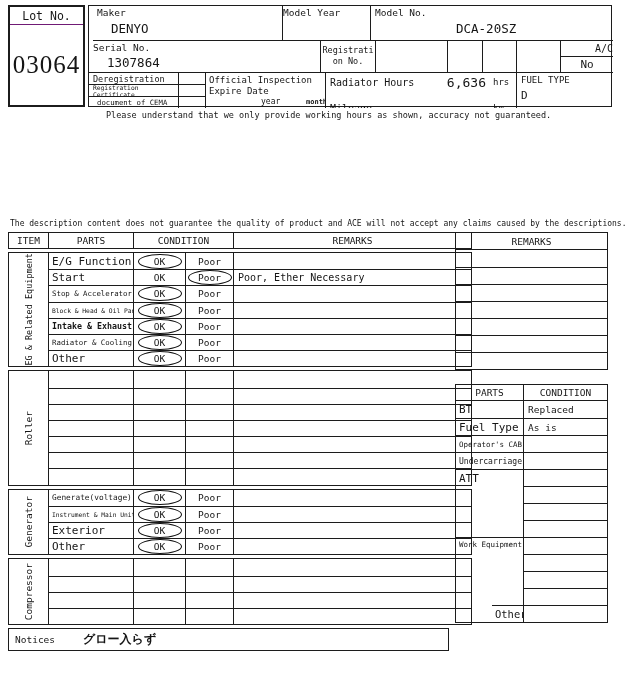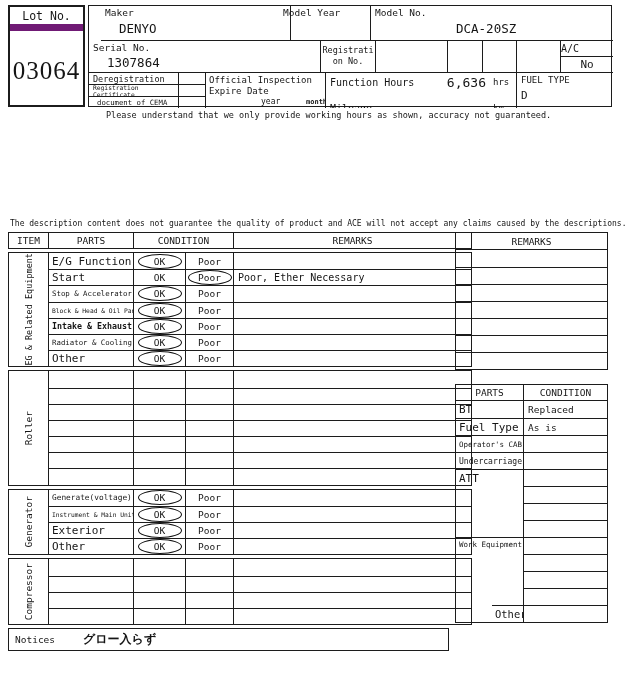--- a/index.html
+++ b/index.html
@@ -4,21 +4,21 @@
 <style>
   html,body { margin:0; padding:0; }
   body {
     width:640px; height:680px; background:#ffffff; position:relative;
     font-family:"DejaVu Sans Mono","DejaVu Sans","Liberation Sans",sans-serif;
     color:#151515; overflow:hidden;
   }
   .abs { position:absolute; box-sizing:border-box; }
   
   #lot-box { left:8px; top:5px; width:77px; height:102px; border:2px solid #1c1c1c; }
-  #lot-box .lot-head { height:17px; border-bottom:7px solid #701a75; display:flex; align-items:center; justify-content:center; font-size:11.5px; }
+  #lot-box .lot-head { height:17px; border-bottom:1px solid #701a75; display:flex; align-items:center; justify-content:center; font-size:11.5px; }
   #lot-box .lot-val { height:80px; display:flex; align-items:center; justify-content:center; font-size:25px; letter-spacing:1px;font-family:Liberation Serif, serif; }
   
   #hdr { left:88px; top:5px; width:524px; height:102px; border:1.5px solid #1c1c1c; }
   .hc { position:absolute; box-sizing:border-box; border-right:1px solid #1c1c1c; border-bottom:1px solid #1c1c1c; overflow:hidden; }
   .nr { border-right:none !important; }
   .nb { border-bottom:none !important; }
   .lbl { font-size:9.5px; padding:2px 0 0 4px; line-height:1.15; }
   .val-md { font-size:12.5px; }
   
   .note-line { white-space:nowrap; }
@@ -62,21 +62,21 @@
 </head>
 <body>
 
 <div class="abs" id="lot-box">
   <div class="lot-head">Lot No.</div>
   <div class="lot-val">03064</div>
 </div>
 
 <div class="abs" id="hdr">
 
-  <div class="hc" style="left:12px;top:0;width:190px;height:35px;">
+  <div class="hc" style="left:4px;top:0;width:190px;height:35px;">
     <div class="lbl">Maker</div>
     <div class="val-md" style="margin:2px 0 0 18px;">DENYO</div>
   </div>
   <div class="hc" style="left:190px;top:0;width:92px;height:35px;">
     <div class="lbl">Model Year</div>
     <div class="val-md"></div>
   </div>
   <div class="hc nr" style="left:282px;top:0;width:242px;height:35px;">
     <div class="lbl">Model No.</div>
     <div class="val-md" style="margin:2px 0 0 85px;">DCA-20SZ</div>
@@ -86,21 +86,21 @@
     <div class="lbl">Serial No.</div>
     <div class="val-md" style="margin:1px 0 0 18px;">1307864</div>
   </div>
   <div class="hc" style="left:232px;top:35px;width:55px;height:32px;font-size:8.5px;text-align:center;padding-top:4px;overflow-wrap:anywhere;word-break:break-all;line-height:1.3;">
     <span>Registration No.</span>
   </div>
   <div class="hc" style="left:287px;top:35px;width:72px;height:32px;"></div>
   <div class="hc" style="left:359px;top:35px;width:35px;height:32px;"></div>
   <div class="hc" style="left:394px;top:35px;width:34px;height:32px;"></div>
   <div class="hc" style="left:428px;top:35px;width:44px;height:32px;"></div>
-  <div class="hc nr" style="left:472px;top:35px;width:52px;height:16px;display:flex;align-items:center;justify-content:flex-start;font-size:10px;">
+  <div class="hc nr" style="left:472px;top:35px;width:52px;height:16px;display:flex;align-items:center;justify-content:flex-end;font-size:10px;">
     <span>A/C</span>
   </div>
   <div class="hc nr" style="left:472px;top:51px;width:52px;height:16px;display:flex;align-items:center;justify-content:center;font-size:11px;">
     <span>No</span>
   </div>
 
   <div class="hc" style="left:0;top:67px;width:90px;height:12px;display:flex;align-items:center;padding-left:4px;font-size:8.5px;">
     <span>Deregistration</span>
   </div>
   <div class="hc" style="left:90px;top:67px;width:27px;height:12px;"></div>
@@ -117,21 +117,21 @@
     <div style="font-size:9px;padding:2px 0 0 3px;line-height:1.2;">
       <div>Official Inspection</div>
       <div>Expire Date</div>
     </div>
     <span style="position:absolute;left:55px;bottom:2px;font-size:8px;">year</span>
     <span style="position:absolute;left:100px;bottom:2px;font-size:7px;font-weight:bold;">month</span>
   </div>
 
   <div class="hc nb" style="left:237px;top:67px;width:191px;height:35px;">
     <div style="display:flex;align-items:center;height:18px;">
-      <span style="flex:1;font-size:10px;padding-left:4px;">Function Hours</span>
+      <span style="flex:1;font-size:10px;padding-left:4px;">Radiator Hours</span>
       <span style="width:60px;text-align:right;font-size:13px;">6,636</span>
       <span style="width:30px;font-size:9px;padding-left:7px;box-sizing:border-box;">hrs</span>
     </div>
     <div style="display:flex;align-items:center;height:16px;margin-top:9px;">
       <span style="flex:1;font-size:10px;padding-left:4px;">Mileage</span>
       <span style="width:60px;text-align:right;font-size:12px;"></span>
       <span style="width:30px;font-size:9px;padding-left:7px;box-sizing:border-box;">km</span>
     </div>
   </div>
 

